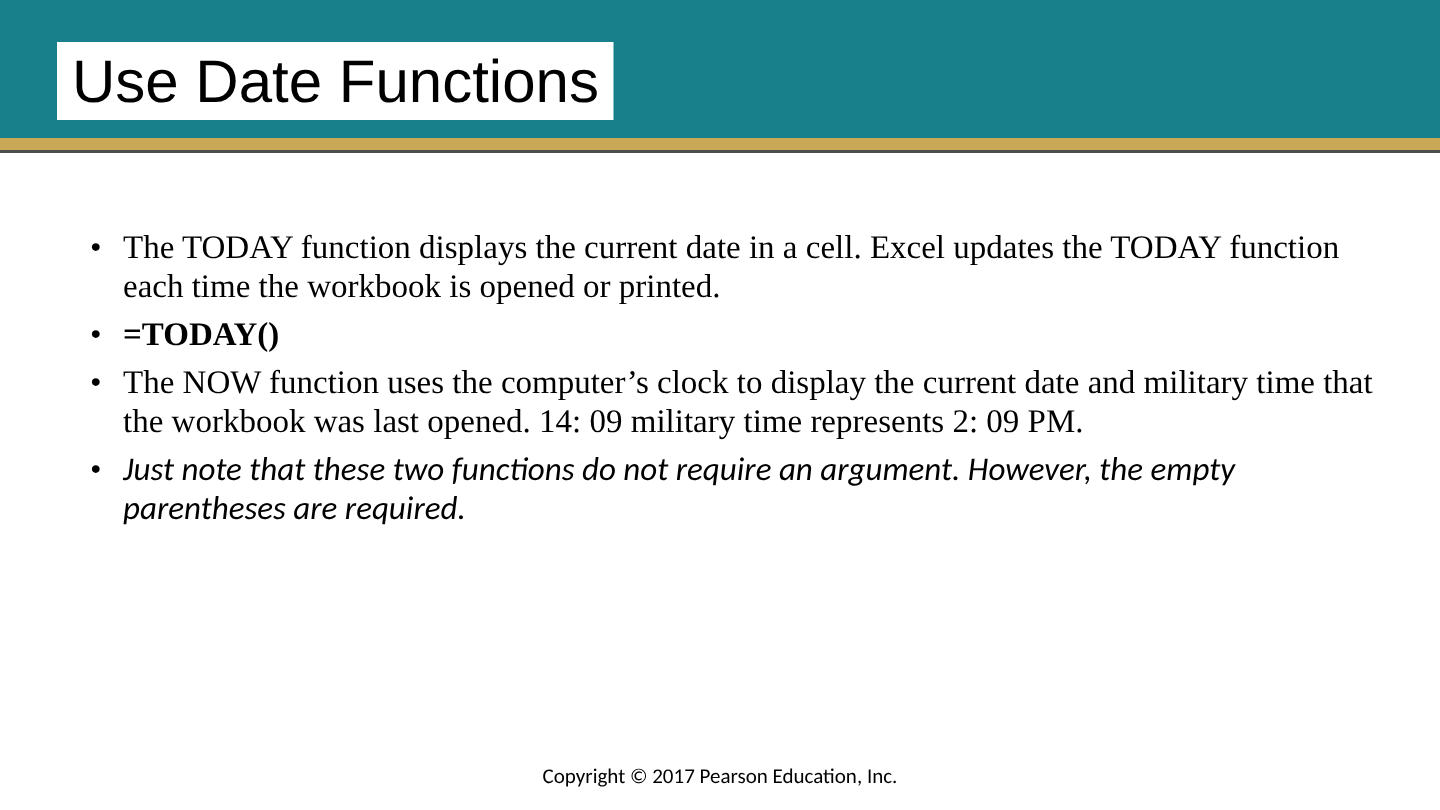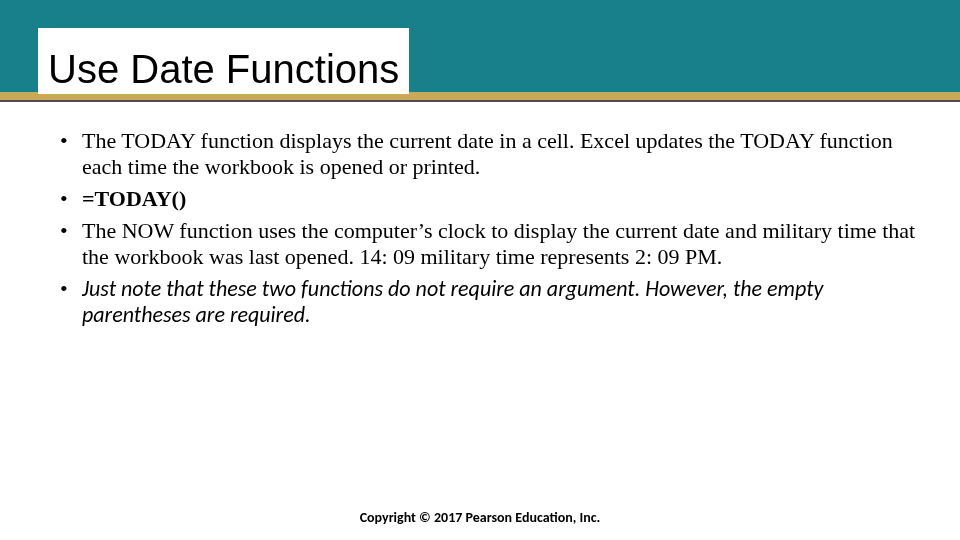--- a/index.html
+++ b/index.html
@@ -40,32 +40,32 @@
     top: 100px;
     width: 100%;
     height: 2px;
     background: #4d4d4d;
   }
   .title-box {
     position: absolute;
     left: 38px;
     top: 28px;
     background: #ffffff;
-    padding: 20px 10px 4px 10px;
+    padding: 6px 10px 4px 10px;
     font-family: Arial, "Helvetica Neue", Helvetica, sans-serif;
     font-size: 40px;
     line-height: 1.05;
     color: #000;
     z-index: 5;
   }
   .content {
     position: absolute;
     left: 60px;
     right: 40px;
-    top: 128px;
+    top: 152px;
   }
   ul.bullets {
     list-style: none;
     margin: 0;
     padding: 0;
   }
   ul.bullets > li {
     position: relative;
     padding-left: 22px;
     margin: 0 0 6px 0;
@@ -104,21 +104,21 @@
     font-style: italic;
   }
   .footer {
     position: absolute;
     left: 0;
     bottom: 14px;
     width: 100%;
     text-align: center;
     font-family: Calibri, Arial, sans-serif;
     font-size: 14px;
-    font-weight: bold;
+    font-weight: normal;
     color: #000;
     margin-top: 20px;
   }
 </style>
 </head>
 <body>
 
 <div class="slide">
   <div class="title-band"></div>
   <div class="title-band-gold"></div>

